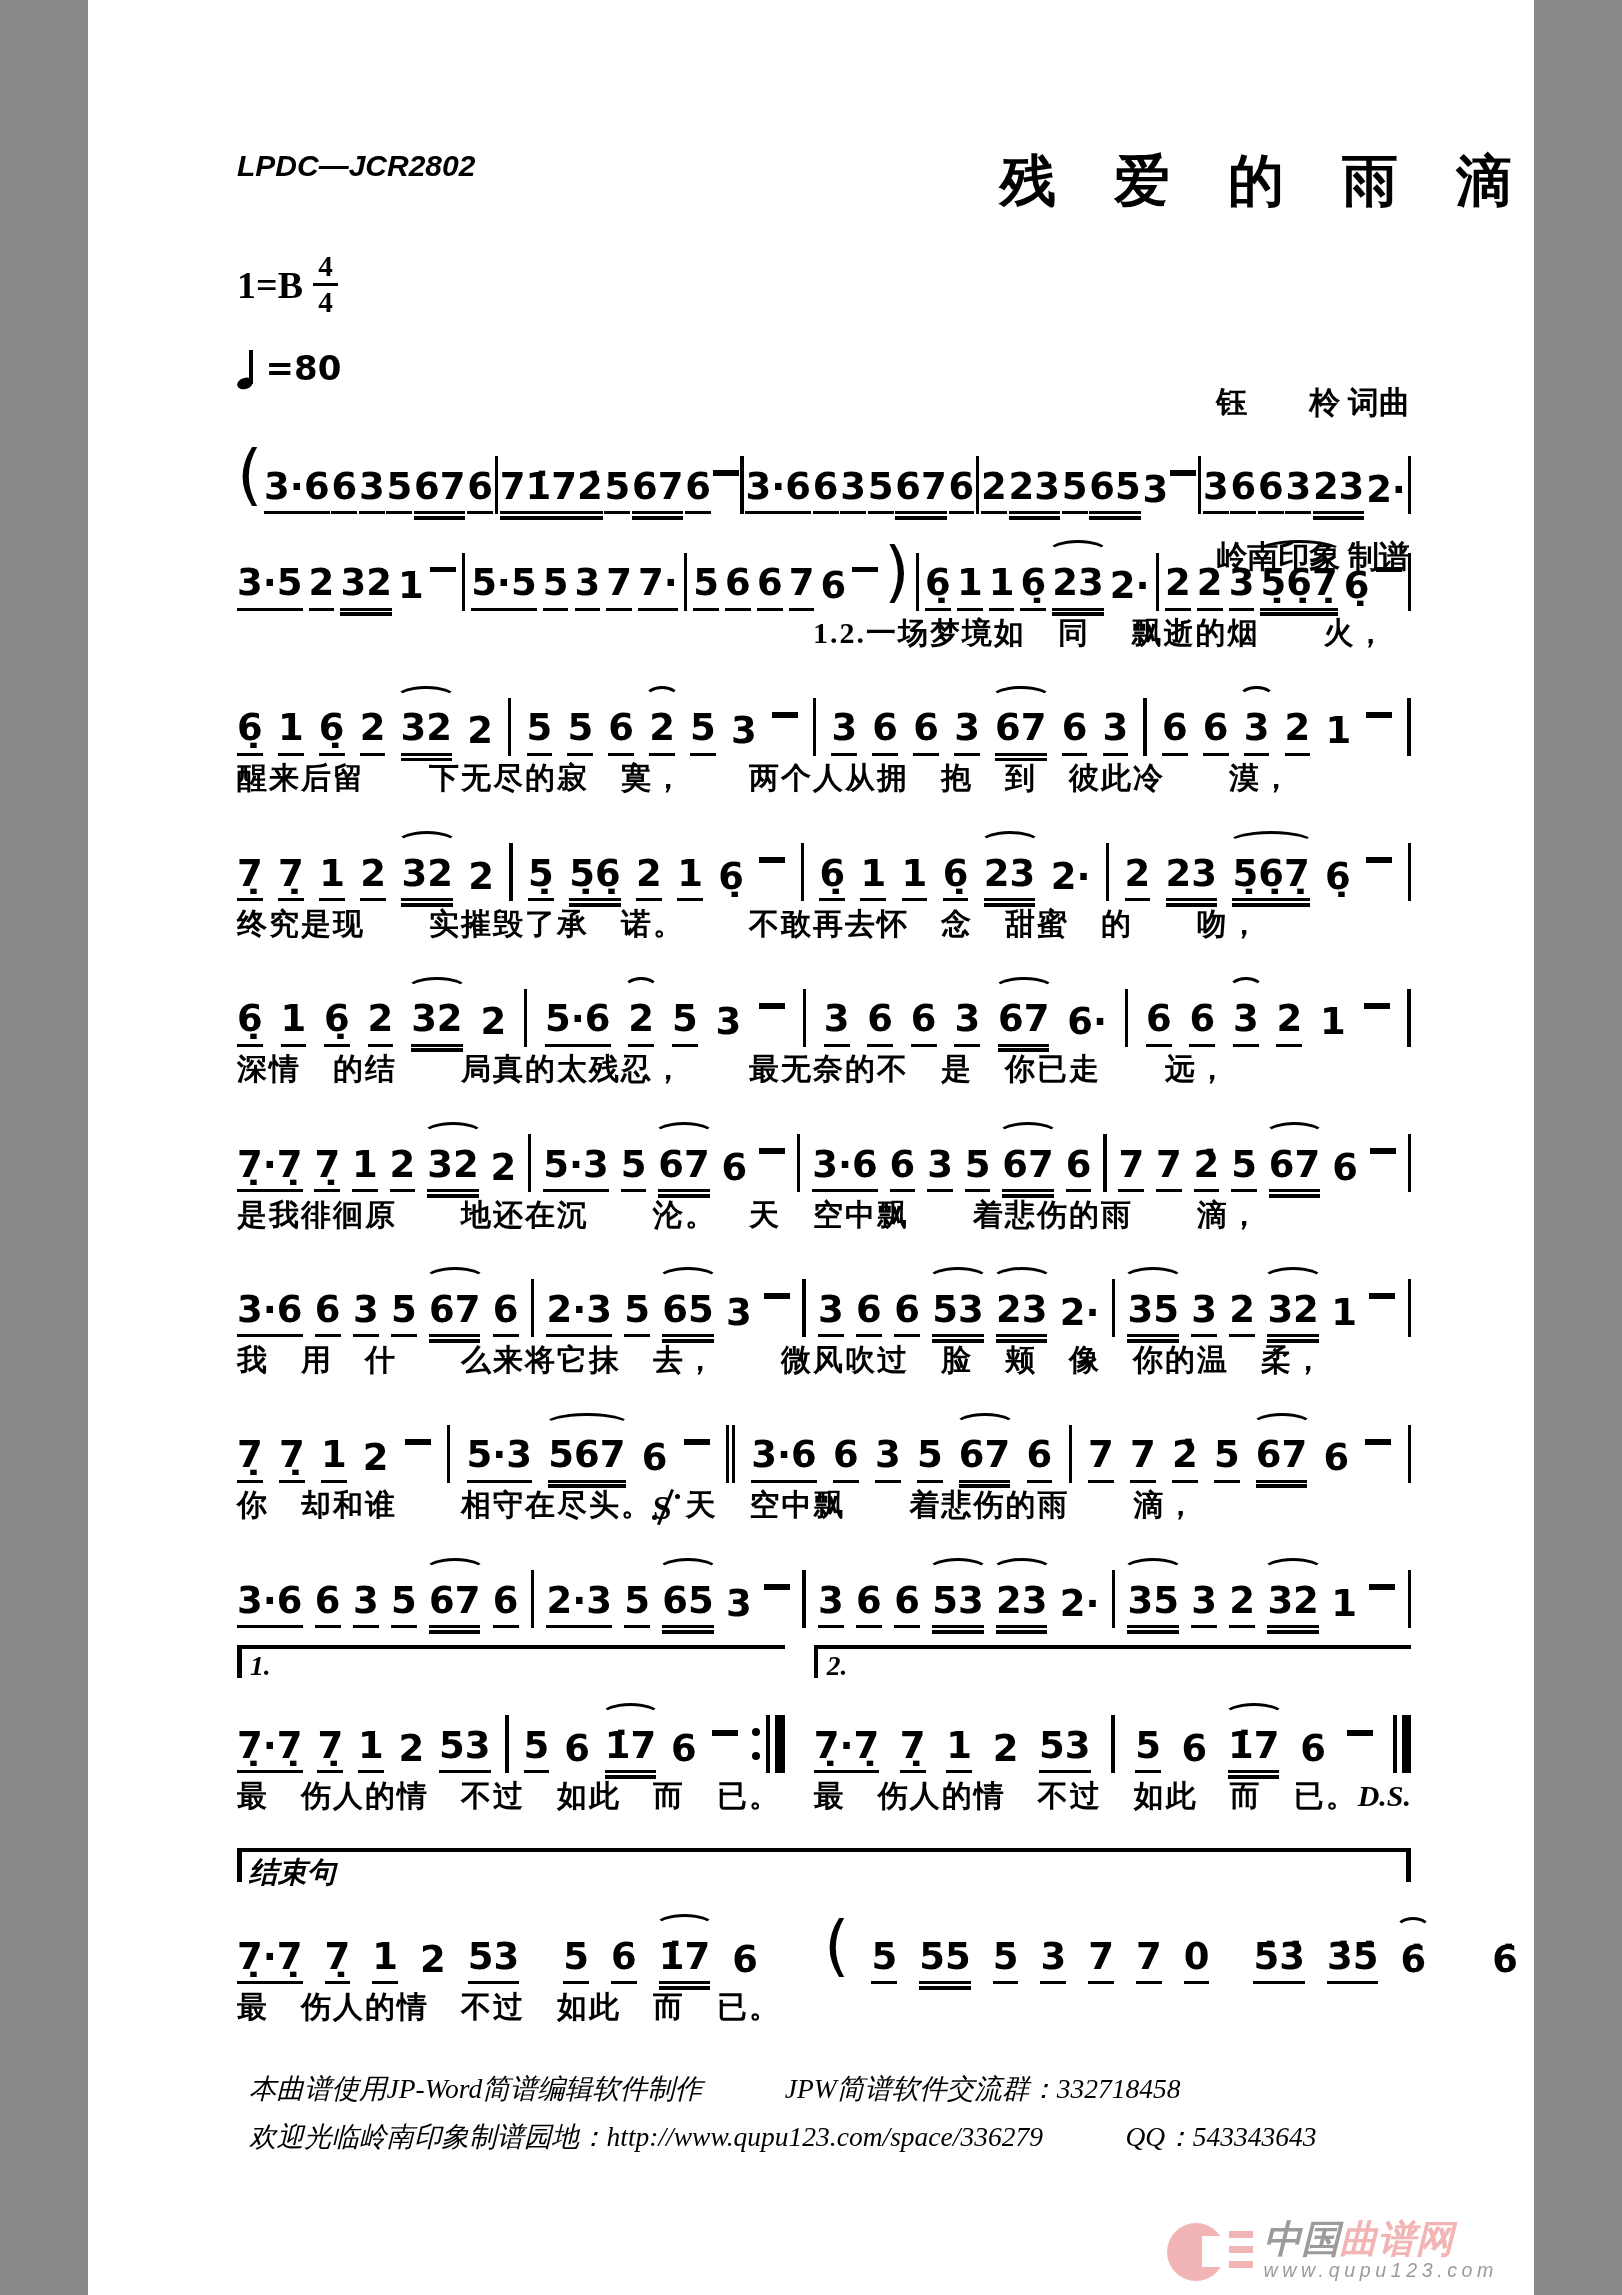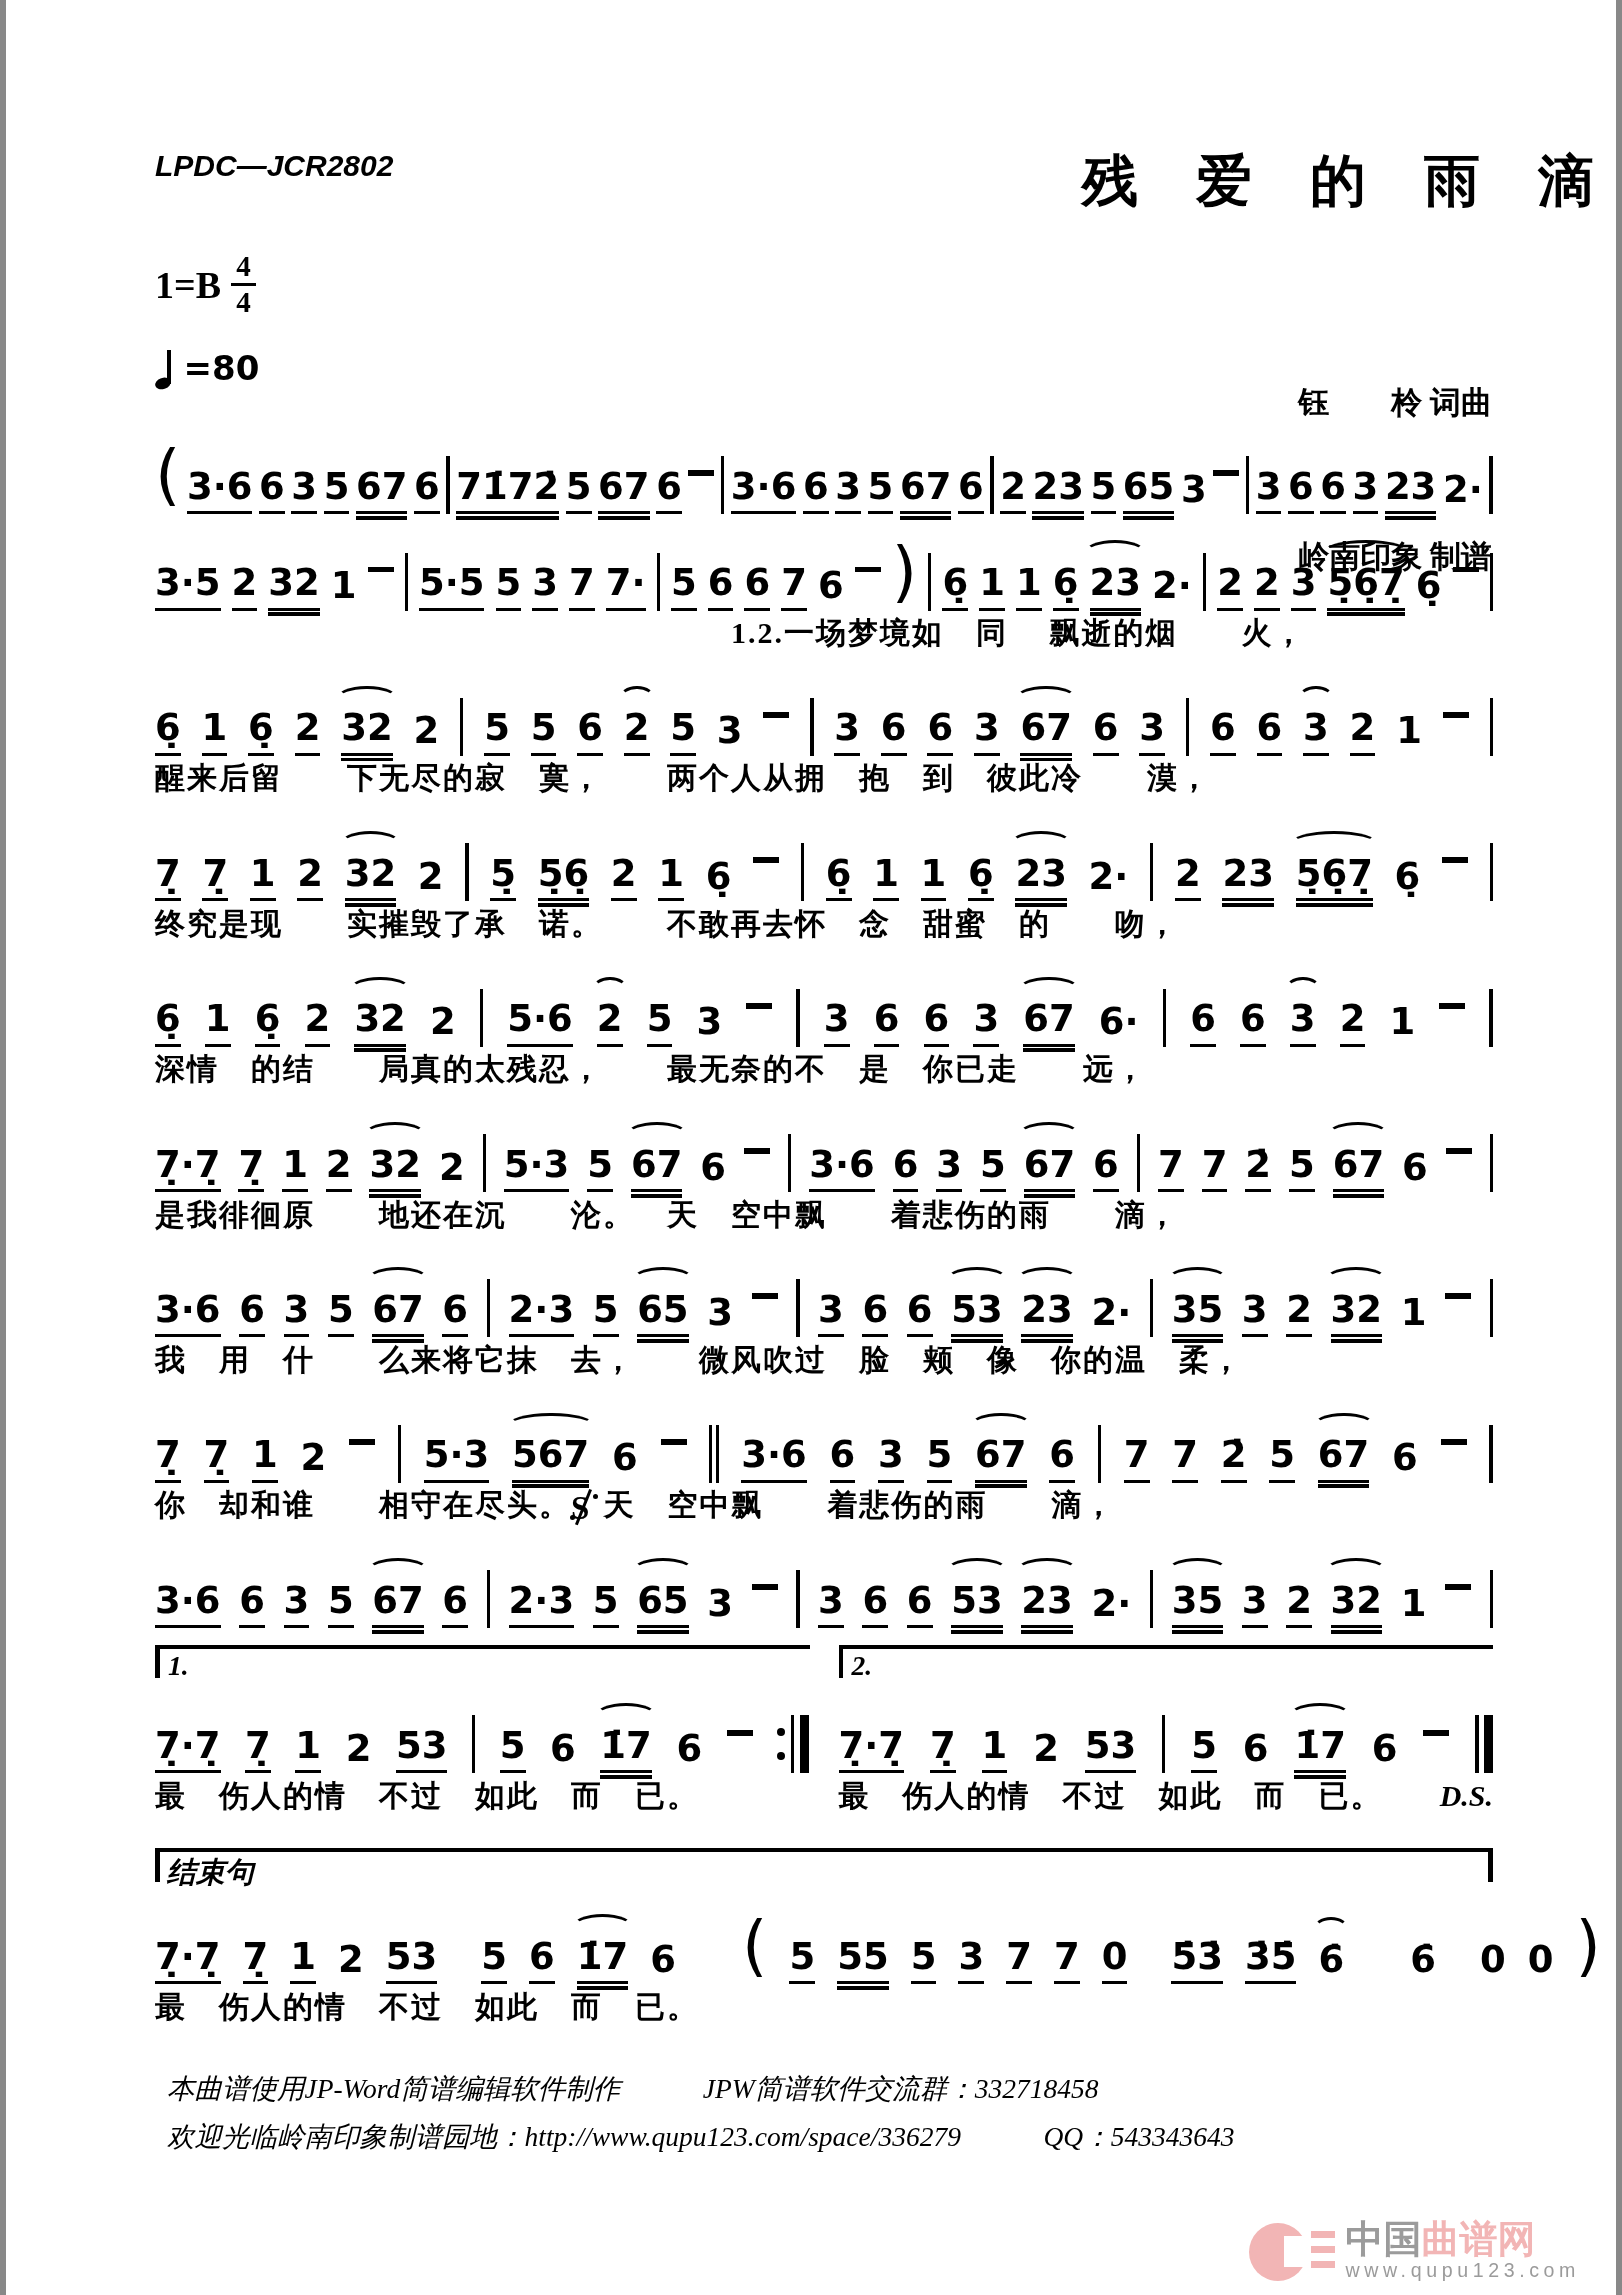--- a/index.html
+++ b/index.html
@@ -1,16 +1,16 @@
 <!DOCTYPE html>
 <html style="font-size:10.5px"><head>
 <meta charset="utf-8">
 <style>
   html,body{margin:0;padding:0;background:#888;}
-  .page{width:1610px;height:2295px;background:#fff;position:relative;margin:0 auto;
+  .page{width:1446px;height:2295px;background:#fff;position:relative;margin:0 auto;
         font-family:"DejaVu Sans",sans-serif;color:#000;overflow:hidden;}
 
   
   .catalog{position:absolute;left:149px;top:149px;font-size:30px;font-weight:bold;
            font-style:italic;font-family:"Liberation Sans",sans-serif;}
   .title{position:absolute;left:0;right:0;top:144px;text-align:right;font-size:56px;
          font-weight:bold;font-family:"Liberation Serif",serif;letter-spacing:22px;}
   .key-block{position:absolute;left:149px;top:250px;font-size:38px;font-weight:bold;
              display:flex;align-items:center;gap:10px;font-family:"Liberation Serif",serif;}
   .frac{display:inline-flex;flex-direction:column;font-size:29px;line-height:1;text-align:center;}
@@ -86,21 +86,21 @@
   .cbracket::after{content:"";position:absolute;right:0;top:0;width:4.6px;height:30px;background:#000;}
   .clabel{position:absolute;left:11.8px;top:5.2px;font-style:italic;font-size:29px;font-weight:bold;
           font-family:"Liberation Serif",serif;}
   .coda .music-line{justify-content:flex-start;gap:22px;}
 
   
   .footer{position:absolute;left:149px;top:2065px;font-style:italic;font-size:27.5px;
           font-family:Liberation Serif, serif;line-height:1.75;margin-left:12px;}
 
   
-  .wm{position:absolute;right:36px;bottom:14.4px;display:flex;align-items:flex-end;gap:10.5px;}
+  .wm{position:absolute;right:36px;bottom:14.4px;display:flex;align-items:flex-end;gap:10.5px;font-style:italic;}
   .wm-logo{display:flex;align-items:center;gap:3.9px;}
   .wm-c{width:58px;height:58px;border-radius:50%;background:#f2b5b5;position:relative;}
   .wm-c::after{content:"";position:absolute;right:-3.9px;top:13px;width:27.5px;height:31px;background:#fff;}
   .wm-bars{width:23.6px;height:42px;background:repeating-linear-gradient(#f2b5b5 0 7.2px,#fff 7.2px 15px);}
   .wm-text{line-height:1.05;}
   .wm-cn{font-size:38px;font-weight:bold;font-family:"Liberation Serif",serif;}
   .wm-cn .g{color:#9b9b9b;}
   .wm-cn .p{color:#f2b5b5;}
   .wm-url{font-size:19.6px;color:#9b9b9b;letter-spacing:4.6px;font-family:"Liberation Sans",sans-serif;}
 </style>

